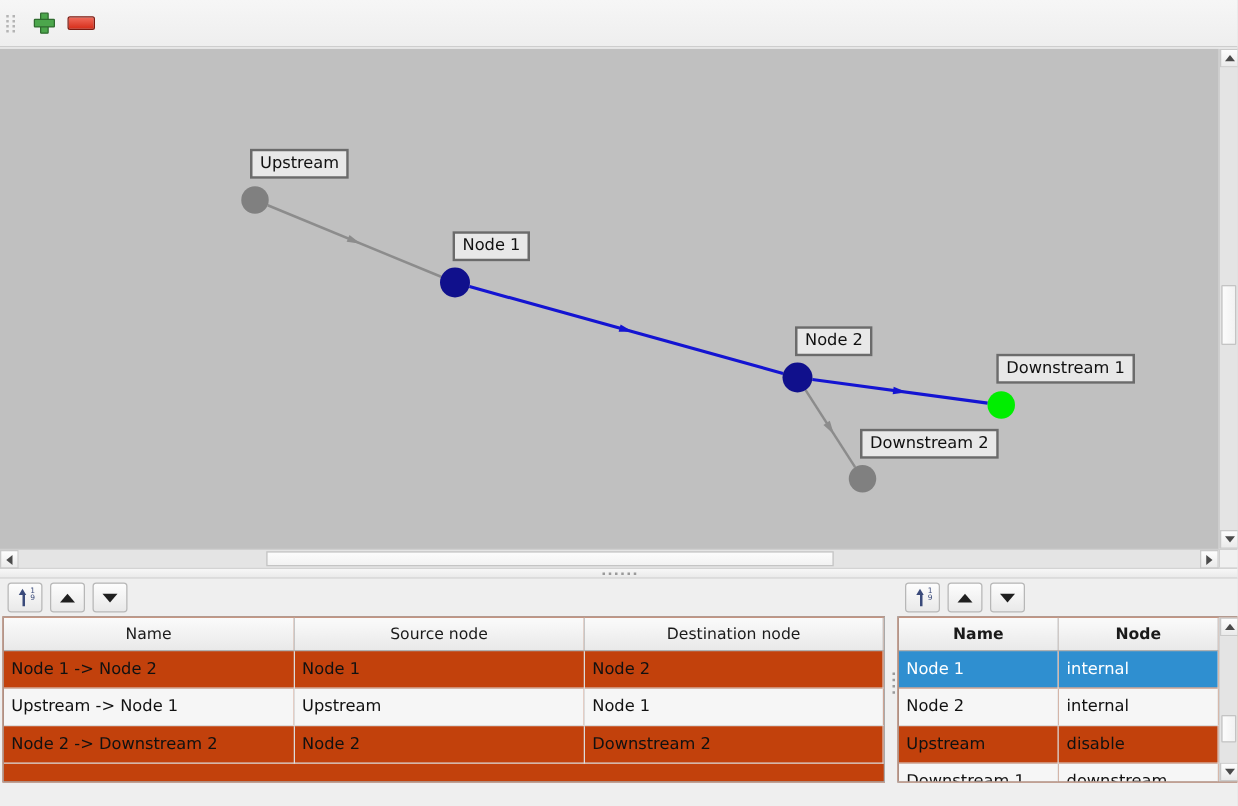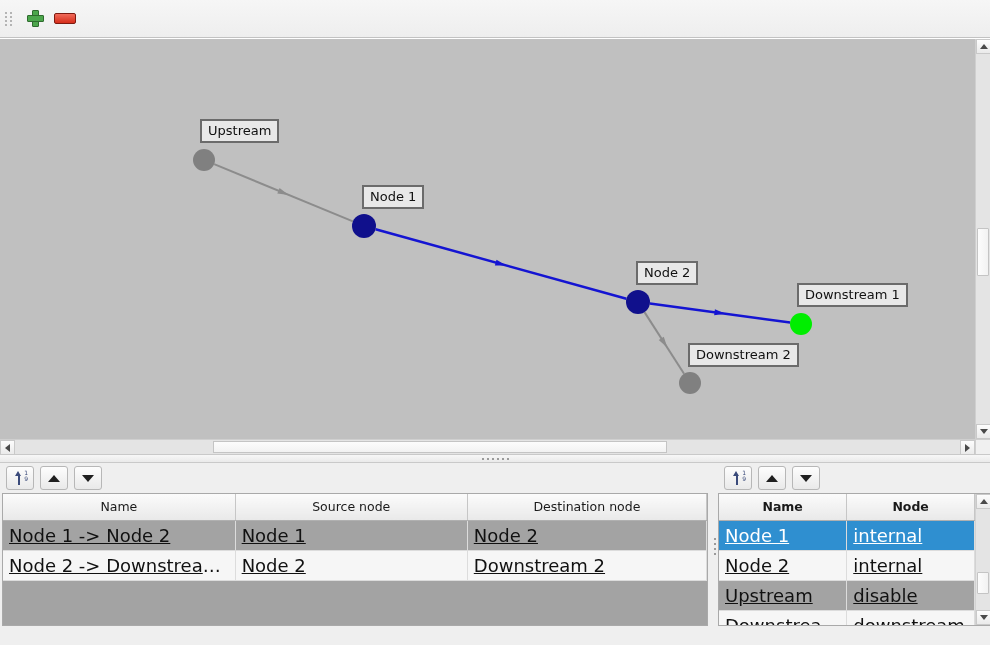--- a/index.html
+++ b/index.html
@@ -177,21 +177,21 @@
   }
   .icon-sort .nums b { display: block; font-weight: normal; }
   .tri-btn-up { border-left: 6px solid transparent; border-right: 6px solid transparent; border-bottom: 7px solid #1f1f1f; }
   .tri-btn-down { border-left: 6px solid transparent; border-right: 6px solid transparent; border-top: 7px solid #1f1f1f; }
 
   
   .table-shell {
     flex: 1 1 auto;
     display: flex;
     border: 1px solid #a9a9a9;
-    background: #a3a3a3;
+    background: #c2410c;
     min-height: 0;
     margin: 0 0 0 0;
   }
   .pane-left .table-shell { margin: 0 3px 3px 2px; }
   .pane-right .table-shell { margin: 0 0 3px 0; border-right: none; }
 
   .table-body { flex: 1 1 auto; overflow: hidden; min-width: 0; }
   table { width: 100%; border-collapse: collapse; table-layout: fixed; }
   th {
     height: 26px;
@@ -203,23 +203,23 @@
     color: #1a1a1a;
     text-align: center;
     padding: 0 4px;
   }
   .bold-head th { font-weight: bold; }
   td {
     height: 30px;
     border-right: 1px solid #dcdcdc;
     border-bottom: 1px solid #dcdcdc;
     padding: 0 6px;
-    font-size: 18px;
+    font-size: 13px;
     color: #111;
-    white-space: nowrap; overflow: hidden; text-overflow: ellipsis; text-decoration: underline;
+    white-space: nowrap; overflow: hidden; text-overflow: ellipsis;
   }
   tbody tr:nth-child(even) td { background: #f6f6f6; }
   tbody tr.selected td { background: #2f8fd0; color: #fff; }
 
   
   .v-splitter {
     width: 7px; flex: 0 0 7px;
     background: #efefef;
     display: flex; align-items: center; justify-content: center;
     cursor: col-resize;
@@ -350,20 +350,25 @@
                   <th style="width: 34%;">Destination node</th>
                 </tr>
               </thead>
               <tbody>
                 <tr>
                   <td>Node 1 -&gt; Node 2</td>
                   <td>Node 1</td>
                   <td>Node 2</td>
                 </tr>
                 <tr>
+                  <td>Upstream -&gt; Node 1</td>
+                  <td>Upstream</td>
+                  <td>Node 1</td>
+                </tr>
+                <tr>
                   <td>Node 2 -&gt; Downstream 2</td>
                   <td>Node 2</td>
                   <td>Downstream 2</td>
                 </tr>
               </tbody>
             </table>
         </div>
       </div>
     </div>
 

